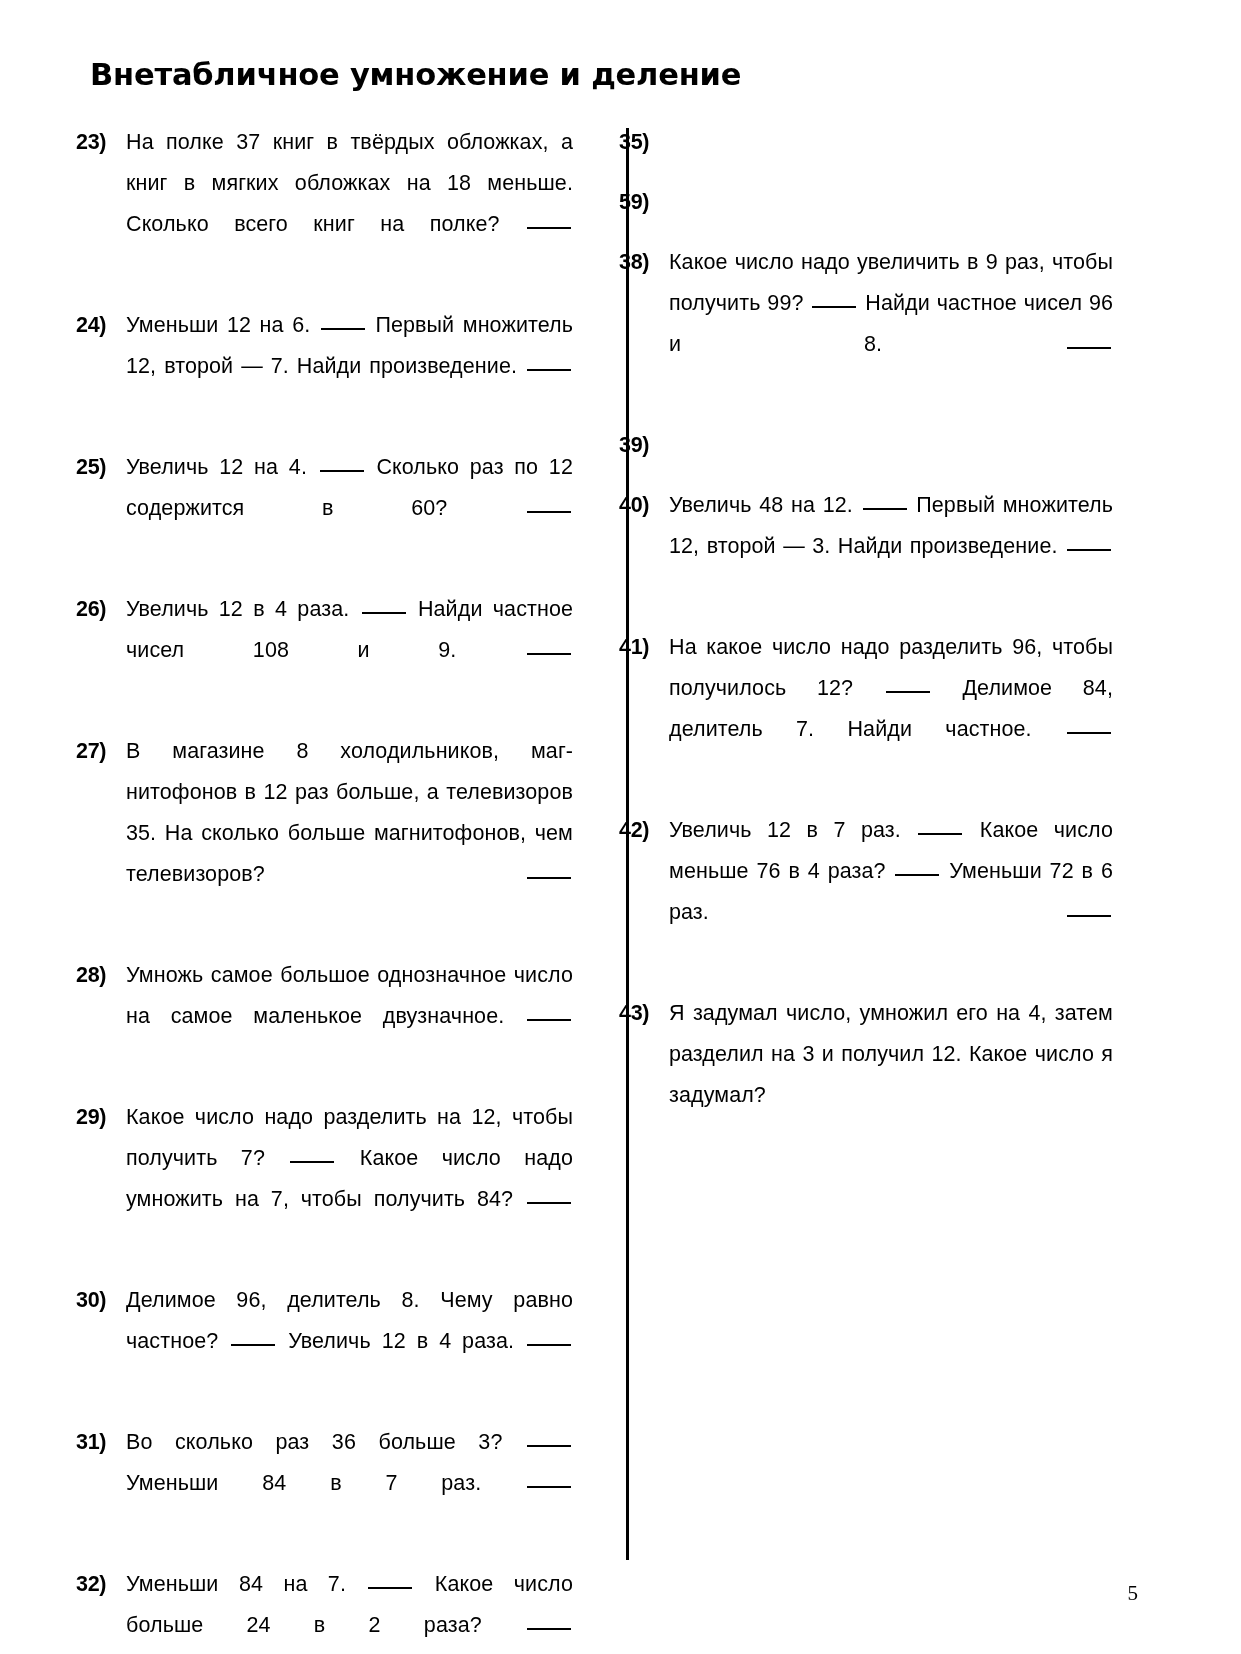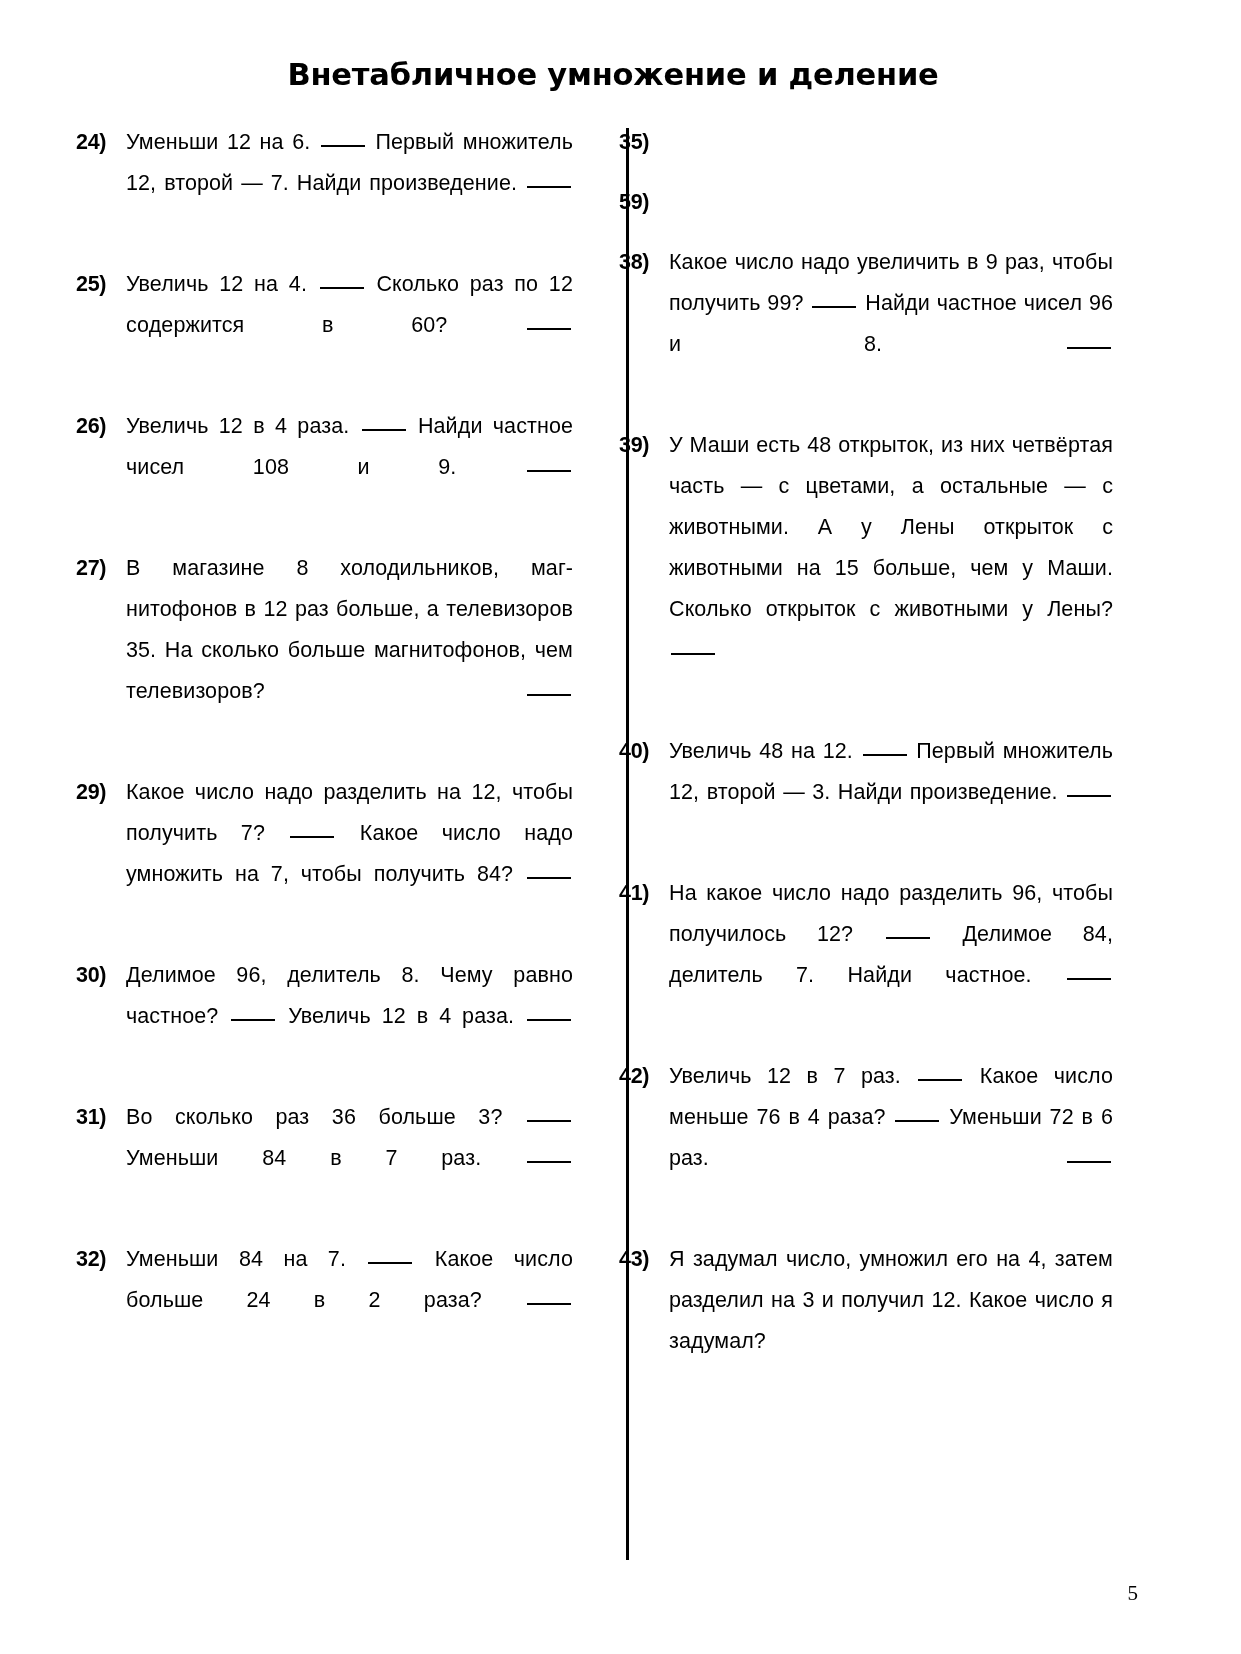--- a/index.html
+++ b/index.html
@@ -15,21 +15,21 @@
     box-sizing: border-box;
     font-family: "Liberation Sans", sans-serif;
     color: #000000;
     overflow: hidden;
   }
   .page-title {
     position: absolute;
     top: 58px;
     left: 90px;
     right: 105px;
-    text-align: center;
+    text-align: left;
     font-family: "DejaVu Sans", sans-serif;
     font-weight: bold;
     font-size: 30.5px;
     letter-spacing: -0.2px;
     line-height: 1.1;
   }
   .columns {
     position: absolute;
     top: 122px;
     left: 76px;
@@ -104,34 +104,42 @@
 
 <div class="page">
 
   <div class="page-title">Внетабличное умножение и деление</div>
 
   <div class="divider"></div>
 
   <div class="columns">
     <div class="col col-left" id="col-left">
         <div class="item">
+          <div class="item-num">23)</div>
+          <div class="item-body"><span>На полке 37 книг в твёрдых об­ложках, а книг в мягких обложках на 18 меньше. Сколько всего книг на полке?</span> <span class="blank"></span> </div>
+        </div>
+        <div class="item">
           <div class="item-num">24)</div>
           <div class="item-body"><span>Уменьши 12 на 6.</span> <span class="blank"></span> <span>Первый множитель 12, второй — 7. Найди произведение.</span> <span class="blank"></span> </div>
         </div>
         <div class="item">
           <div class="item-num">25)</div>
           <div class="item-body"><span>Увеличь 12 на 4.</span> <span class="blank"></span> <span>Сколько раз по 12 содержится в 60?</span> <span class="blank"></span> </div>
         </div>
         <div class="item">
           <div class="item-num">26)</div>
           <div class="item-body"><span>Увеличь 12 в 4 раза.</span> <span class="blank"></span> <span>Найди частное чисел 108 и 9.</span> <span class="blank"></span> </div>
         </div>
         <div class="item">
           <div class="item-num">27)</div>
           <div class="item-body"><span>В магазине 8 холодильников, маг­нитофонов в 12 раз больше, а телевизоров 35. На сколько боль­ше магнитофонов, чем телевизо­ров?</span> <span class="blank"></span> </div>
+        </div>
+        <div class="item">
+          <div class="item-num">28)</div>
+          <div class="item-body"><span>Умножь самое большое однознач­ное число на самое маленькое двузначное.</span> <span class="blank"></span> </div>
         </div>
         <div class="item">
           <div class="item-num">29)</div>
           <div class="item-body"><span>Какое число надо разделить на 12, чтобы получить 7?</span> <span class="blank"></span> <span>Какое чис­ло надо умножить на 7, чтобы получить 84?</span> <span class="blank"></span> </div>
         </div>
         <div class="item">
           <div class="item-num">30)</div>
           <div class="item-body"><span>Делимое 96, делитель 8. Чему равно частное?</span> <span class="blank"></span> <span>Увеличь 12 в 4 раза.</span> <span class="blank"></span> </div>
         </div>
         <div class="item">
@@ -149,21 +157,20 @@
         </div>
         <div class="item">
           <div class="item-num">59)</div>
         </div>
         <div class="item">
           <div class="item-num">38)</div>
           <div class="item-body"><span>Какое число надо увеличить в 9 раз, чтобы получить 99?</span> <span class="blank"></span> <span>Най­ди частное чисел 96 и 8.</span> <span class="blank"></span> </div>
         </div>
         <div class="item">
           <div class="item-num">39)</div>
-          <div class="item-body"><span>У Маши есть 48 открыток, из них четвёртая часть — с цветами, а остальные — с животными. А у Лены открыток с животными на 15 больше, чем у Маши. Сколько от­крыток с животными у Лены?</span> <span class="blank"></span> </div>
         </div>
         <div class="item">
           <div class="item-num">40)</div>
           <div class="item-body"><span>Увеличь 48 на 12.</span> <span class="blank"></span> <span>Первый множитель 12, второй — 3. Найди произведение.</span> <span class="blank"></span> </div>
         </div>
         <div class="item">
           <div class="item-num">41)</div>
           <div class="item-body"><span>На какое число надо разделить 96, чтобы получилось 12?</span> <span class="blank"></span> <span>Делимое 84, делитель 7. Найди частное.</span> <span class="blank"></span> </div>
         </div>
         <div class="item">

